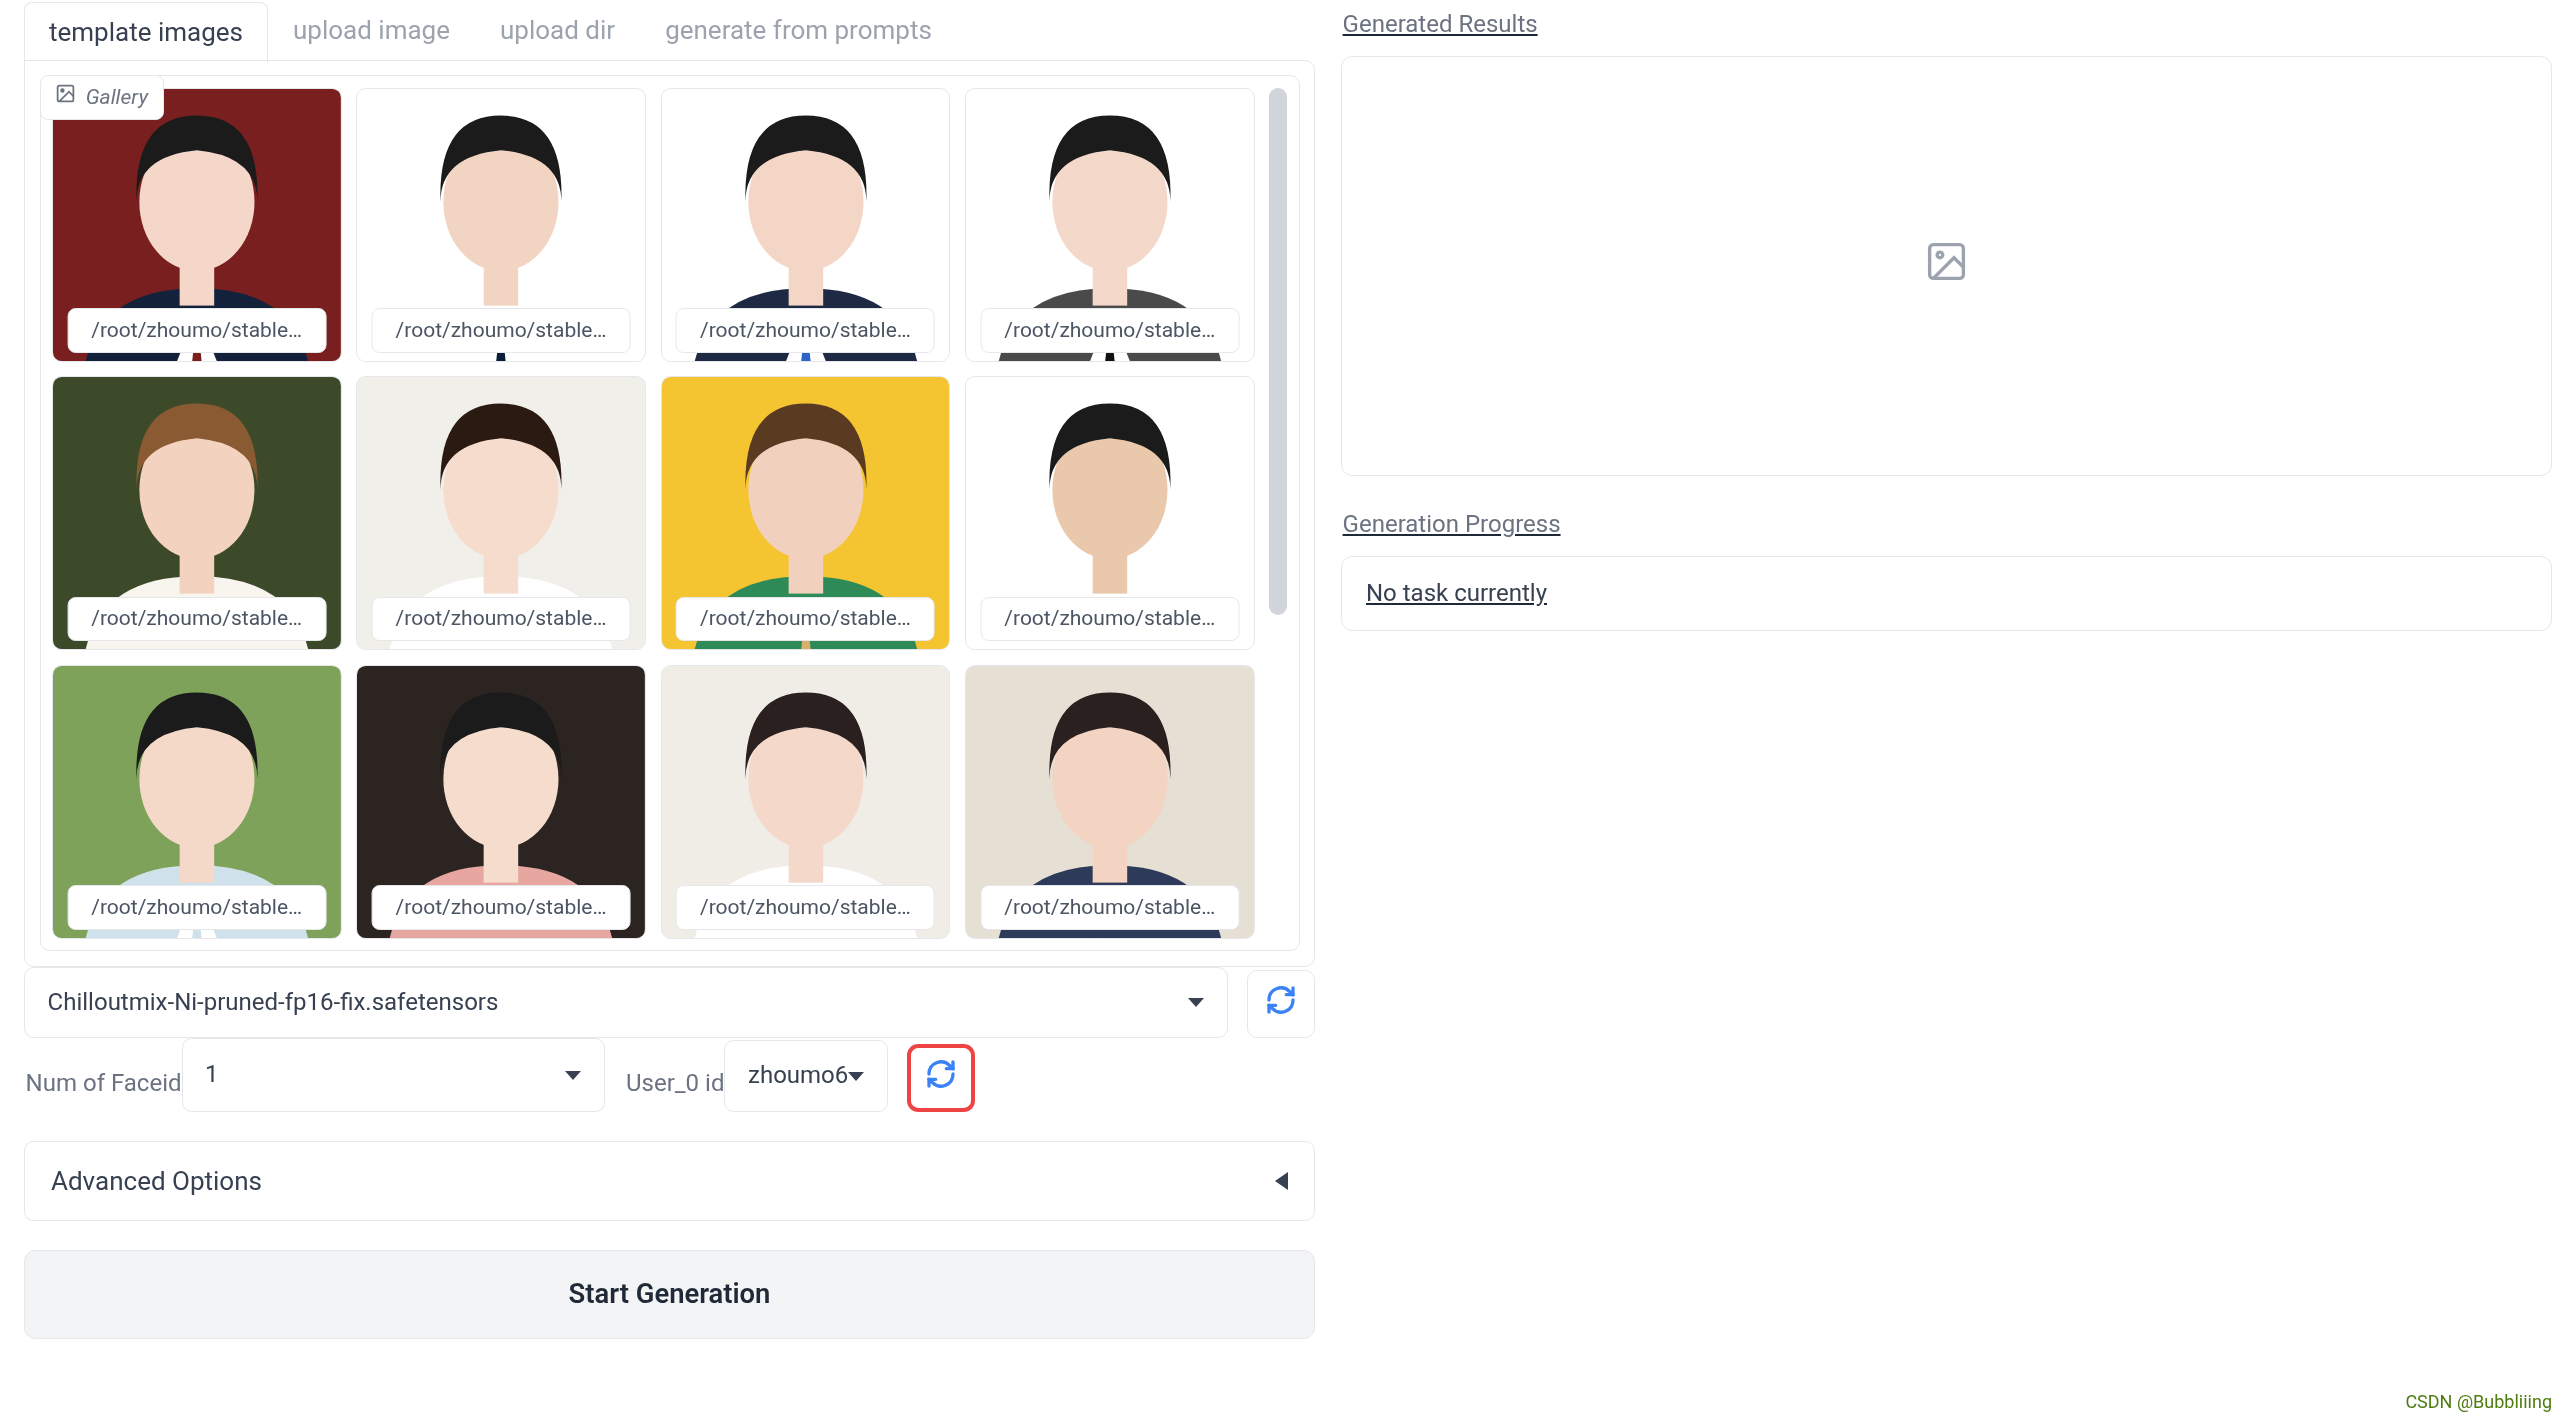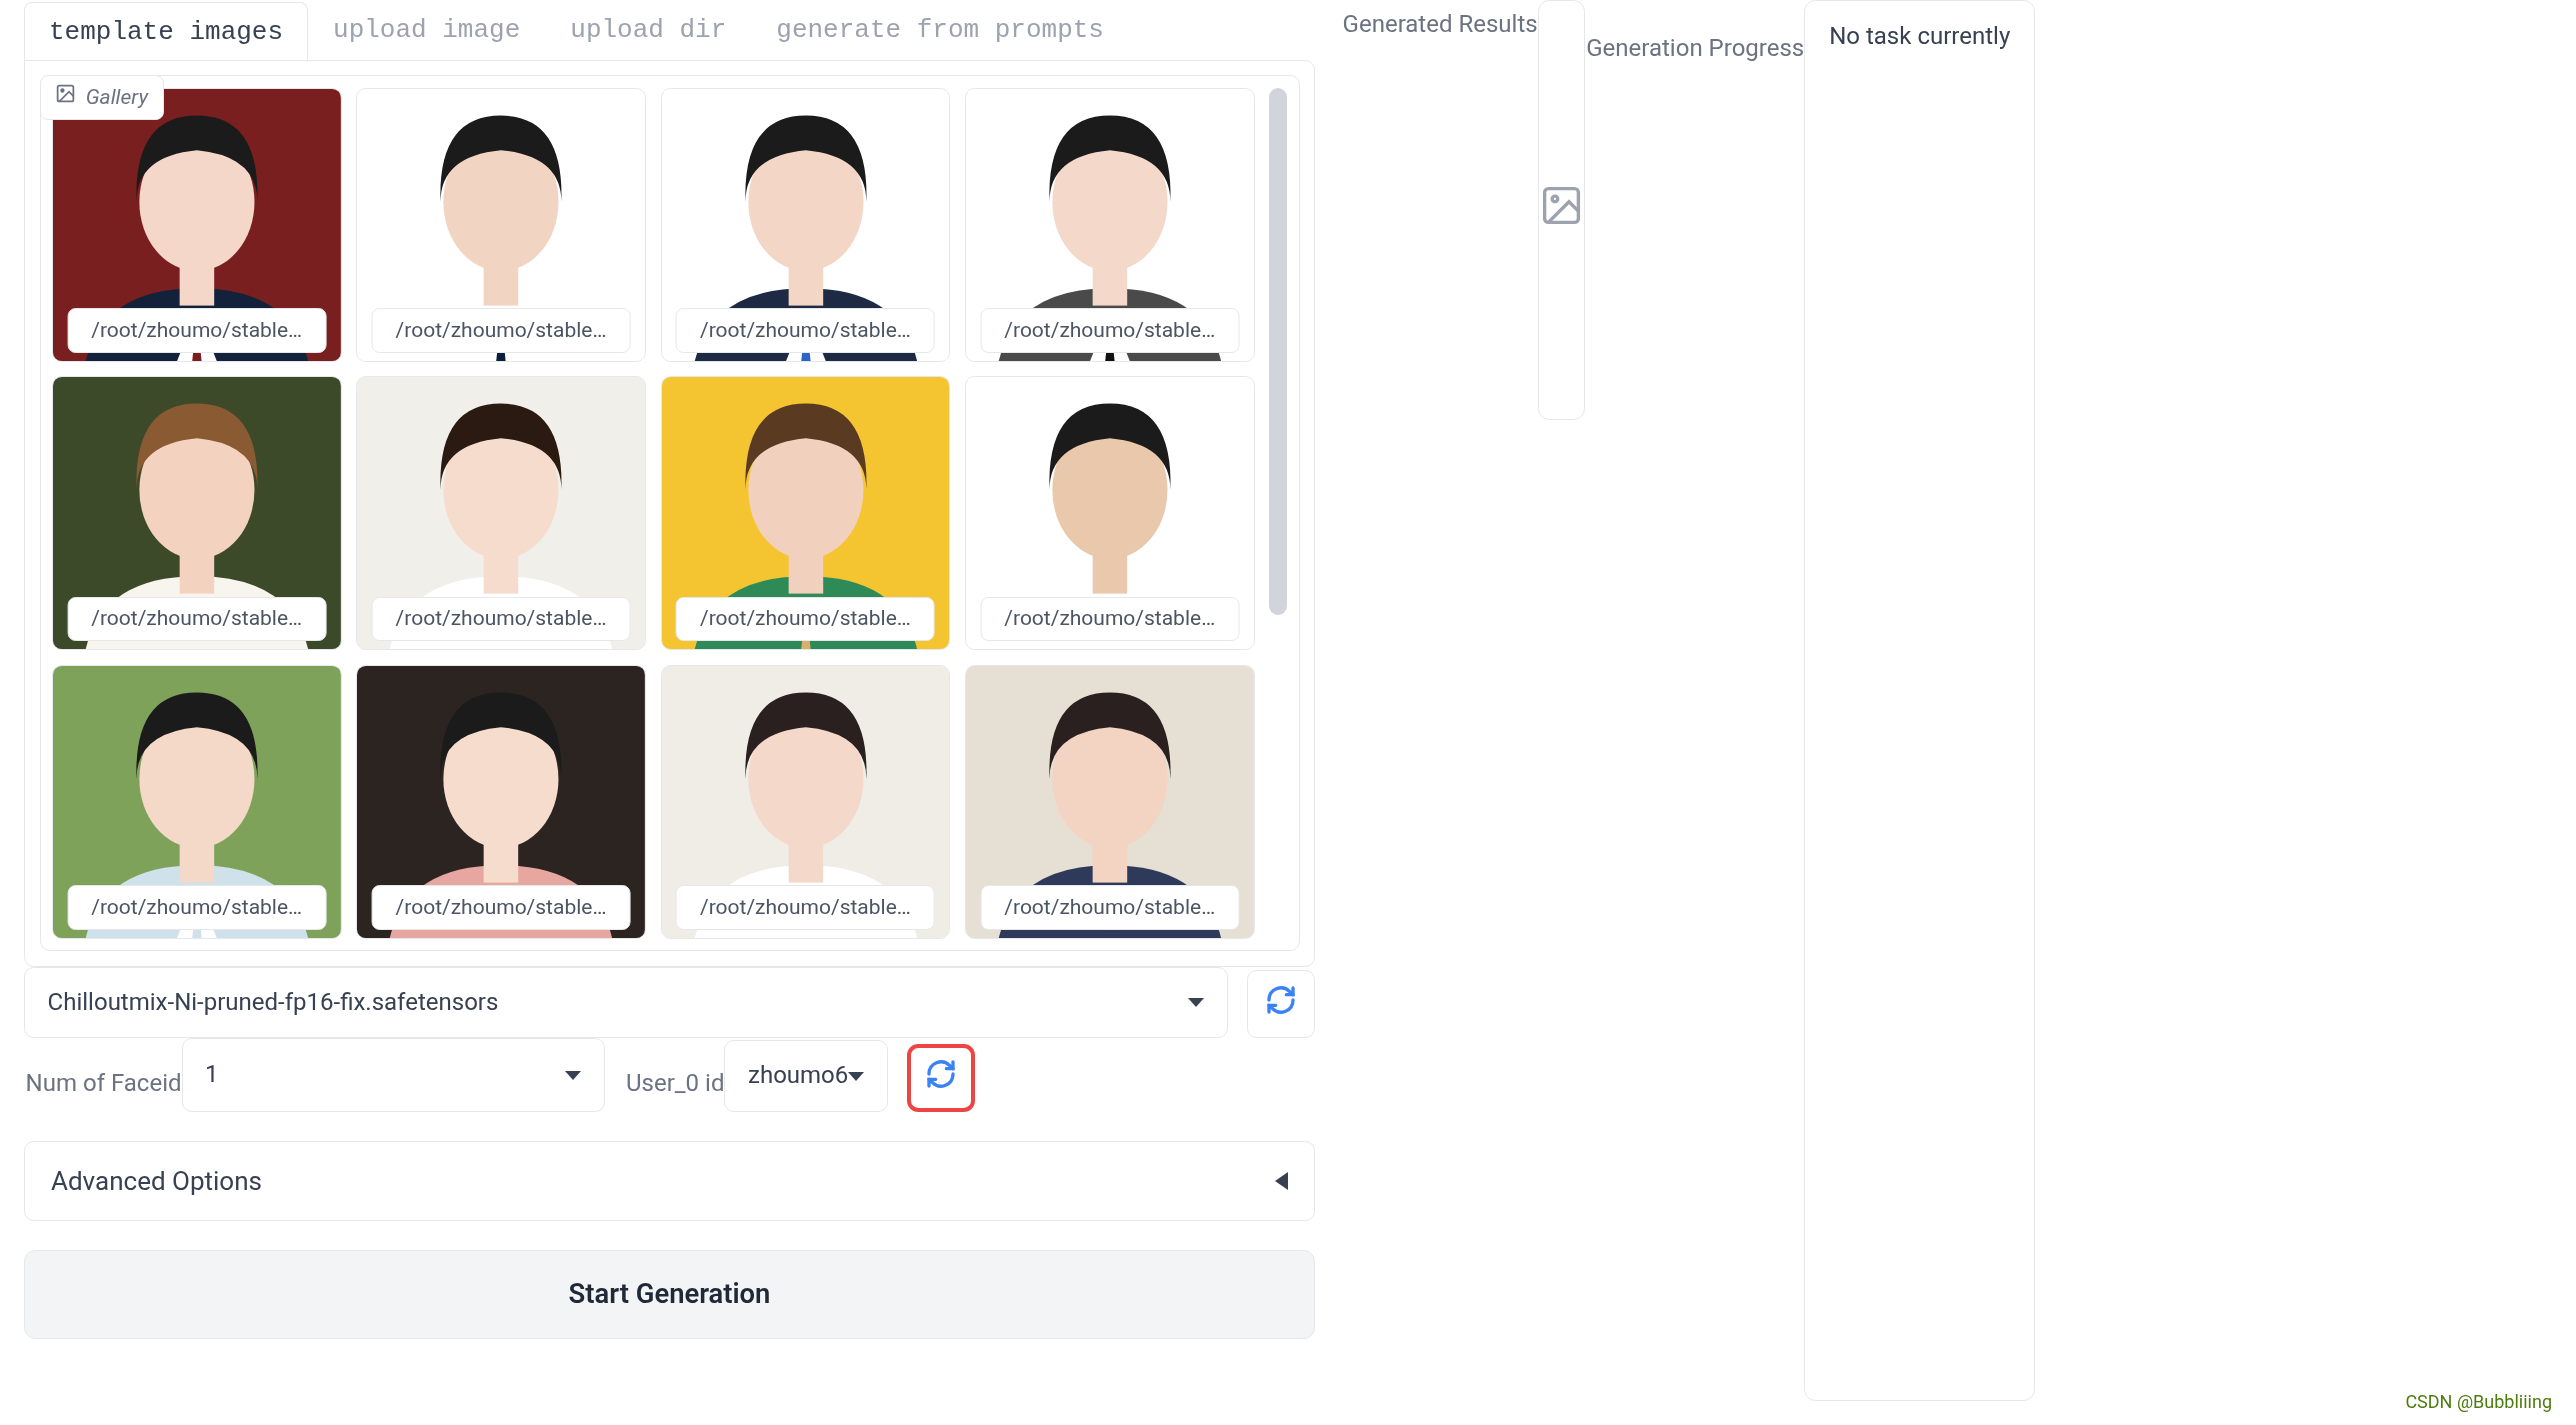--- a/index.html
+++ b/index.html
@@ -23,30 +23,30 @@
 
   .left-col {
     width: 1291px;
     display: flex;
     flex-direction: column;
   }
   .right-col {
     flex: 1;
     padding-left: 26px;
     display: flex;
-    flex-direction: row;
+    flex-direction: column;
+    text-decoration: underline;
   }
 
   
   .tabs {
     display: flex;
     align-items: center;
     gap: 0;
     margin-bottom: 0;
-    font-family: Liberation Mono, monospace;
   }
   .tab {
     padding: 11.3px 24px;
     color: #9ca3af;
     cursor: pointer;
     font-size: 26px;
     border: 1.6px solid transparent;
     border-bottom: none;
     border-radius: 8px 8px 0 0;
     background: transparent;

